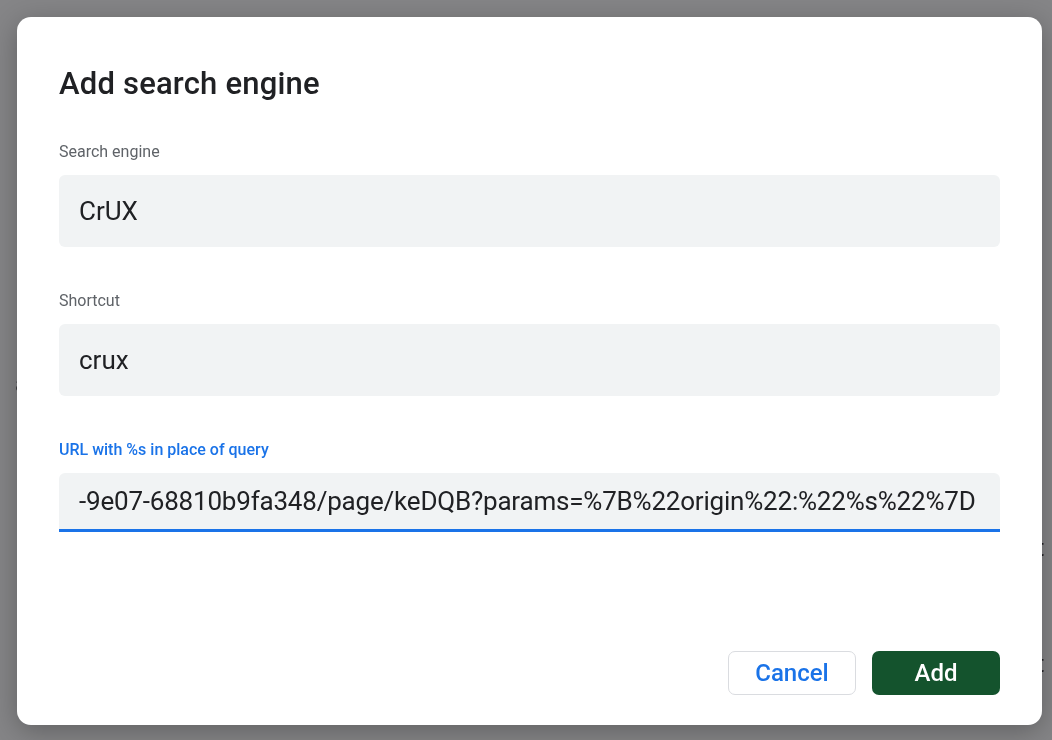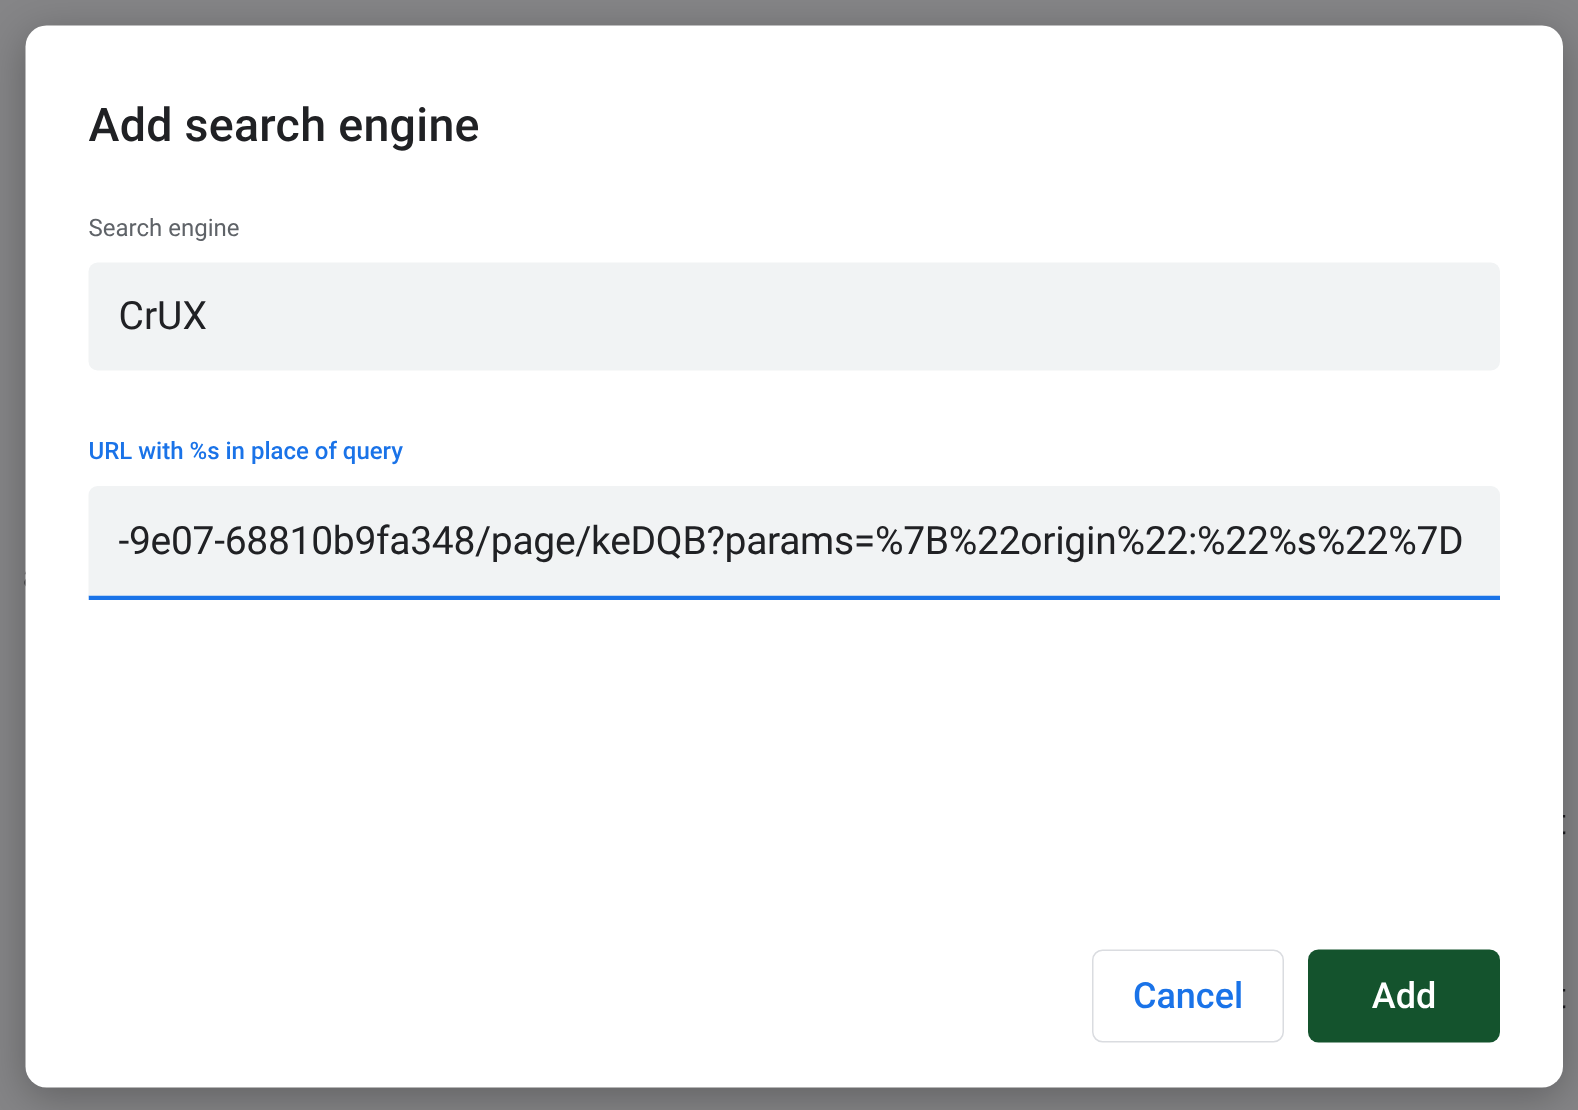--- a/index.html
+++ b/index.html
@@ -49,30 +49,30 @@
       background: #f1f3f4; border: none; border-radius: 6px;
       padding: 0 20px;
       font-size: 26px; color: #202124;
       outline: none;
       font-family: inherit;
     }
     .text-input.focused {
       border-bottom: 3px solid #1a73e8;
       border-bottom-left-radius: 0;
       border-bottom-right-radius: 0;
-      height: 76px;
+      height: 59px;
     }
     .url-input { letter-spacing: -0.2px; }
     .buttons {
       margin-top: auto;
       display: flex; justify-content: flex-end; gap: 16px;
       padding-top: 20px;
     }
     .btn {
-      height: 62px; min-width: 128px;
+      height: 44px; min-width: 128px;
       border-radius: 7px;
       font-size: 24px; font-weight: 500;
       cursor: pointer;
       display: inline-flex; align-items: center; justify-content: center;
       padding: 0 26px;
       font-family: inherit;
     }
     .btn-cancel {
       background: #fff; color: #1a73e8;
       border: 1px solid #dadce0;
@@ -93,20 +93,24 @@
 <div class="scrim"></div>
 
 <div class="dialog">
   <h1>Add search engine</h1>
 
   <div class="field-group">
     <label class="field-label">Search engine</label>
     <input class="text-input" type="text" value="CrUX" style="">
   </div>
 
+  <div class="field-group">
+    <label class="field-label">Shortcut</label>
+    <input class="text-input" type="text" value="crux" style="">
+  </div>
 
   <div class="field-group">
     <label class="field-label focused">URL with %s in place of query</label>
     <input class="text-input url-input focused" type="text" value="-9e07-68810b9fa348/page/keDQB?params=%7B%22origin%22:%22%s%22%7D" style="">
   </div>
 
   <div class="buttons">
     <button class="btn btn-cancel">Cancel</button>
     <button class="btn btn-add">Add</button>
   </div>

